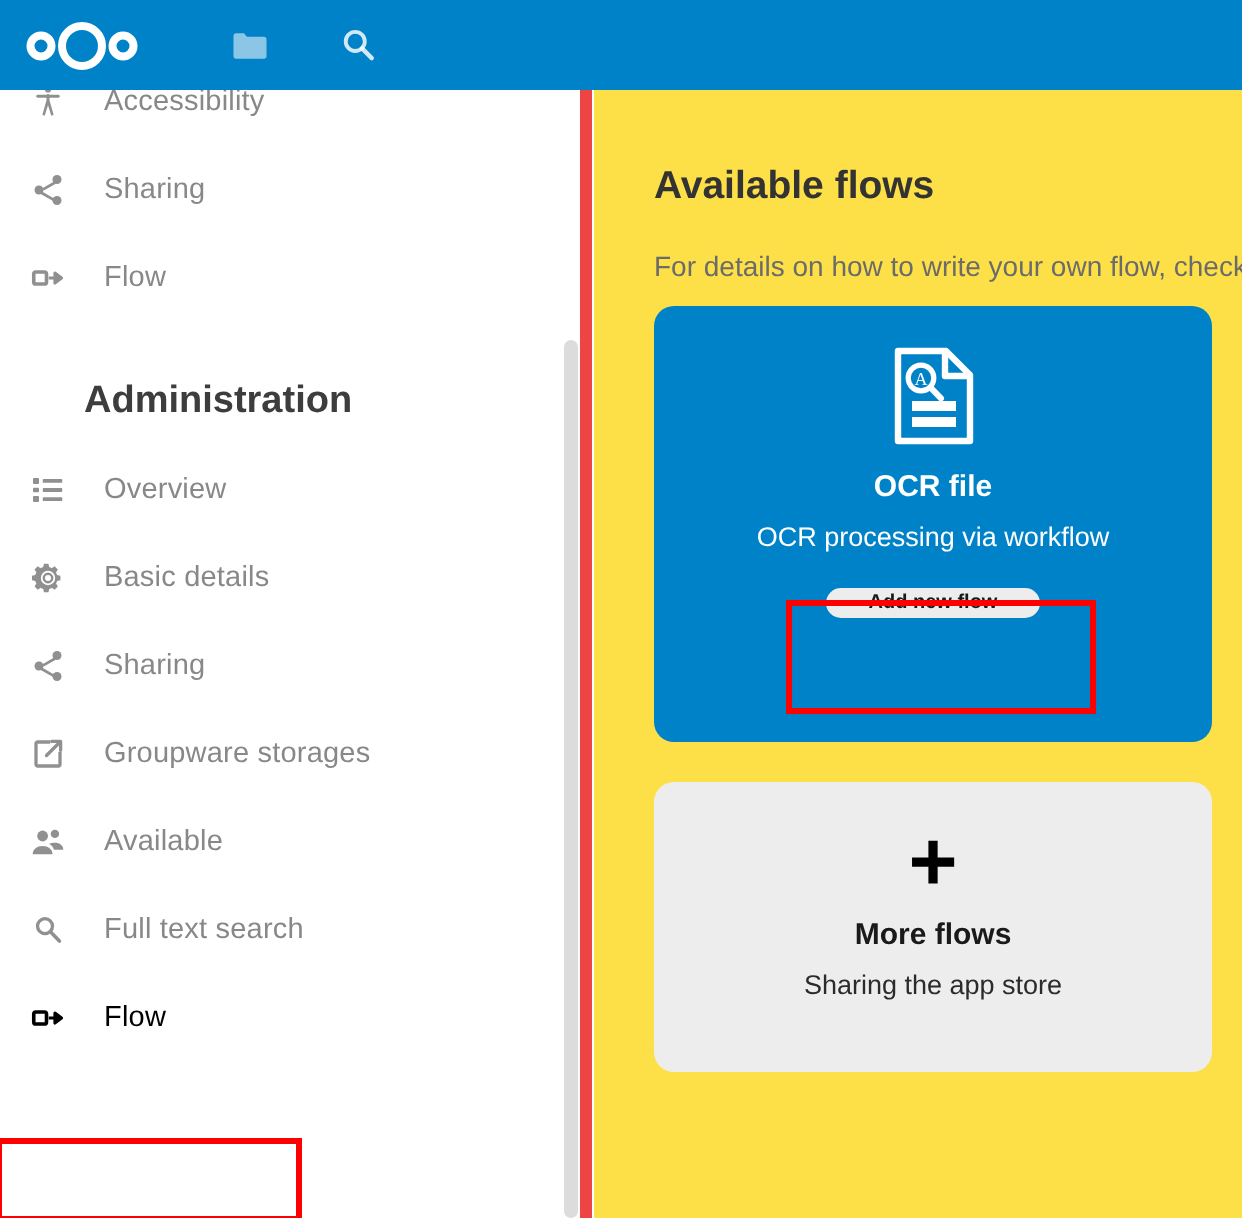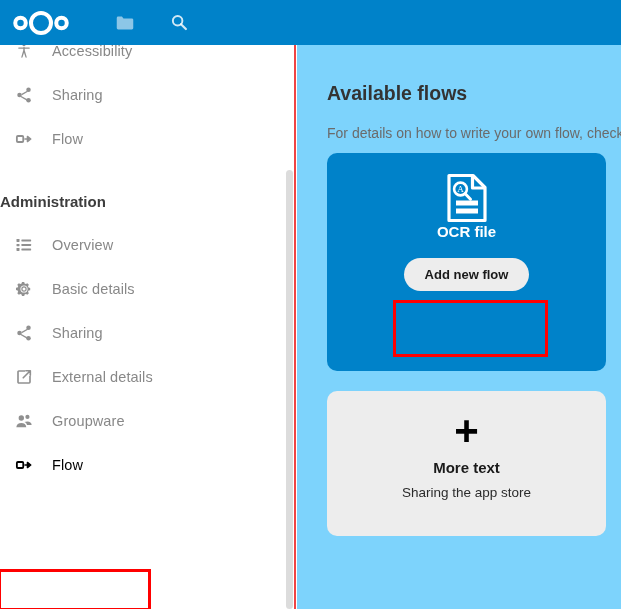--- a/index.html
+++ b/index.html
@@ -33,21 +33,21 @@
     width: 10px; height: 5px;
     background: linear-gradient(to bottom, rgba(120,140,150,.45), rgba(255,255,255,0));
     clip-path: polygon(0 0, 100% 0, 50% 100%);
   }
 
   
   #sidebar {
     position: absolute; top: 45px; left: 0;
     width: 296px; height: 564px;
     background: #ffffff;
-    border-right: 2px solid #ef4444;
+    border-right: 6px solid #ef4444;
     overflow: hidden;
     text-align: center;
   }
   #sidebar-inner { position: absolute; top: -16px; left: 0; width: 296px; }
 
   .nav-item {
     display: flex; align-items: center;
     height: 44px;
     padding-left: 10px;
     cursor: pointer;
@@ -65,21 +65,22 @@
     color: #888888;
     letter-spacing: .1px;
     white-space: nowrap;
   }
   .nav-item.active .nav-label { color: #000000; }
   .nav-item.active .nav-icon { opacity: 1; }
 
   .nav-section-title {
     height: 44px;
     display: flex; align-items: center;
-    font-size: 15px;
+    padding-left: 42px;
+    font-size: 19px;
     font-weight: bold;
     color: #3d3d3d;
     margin-top: 18px;
   }
 
   
   #flow-nav-highlight {
     position: absolute;
     left: -2px; top: 569px;
     width: 153px; height: 42px;
@@ -97,21 +98,21 @@
     position: absolute; top: 125px; left: 0;
     width: 7px; height: 439px;
     background: #dcdcdc;
     border-radius: 4px;
   }
 
   
   #main {
     position: absolute; top: 45px; left: 297px;
     width: 324px; height: 564px;
-    background: #7dd3fc;
+    background: #fde047;
     overflow: hidden;
   }
   #page-title {
     position: absolute; left: 30px; top: 37px;
     font-size: 19.5px; font-weight: bold;
     color: #333333;
     white-space: nowrap;
   }
   #page-subtitle {
     position: absolute; left: 30px; top: 80px;
@@ -131,46 +132,47 @@
     background: #0082c9;
   }
   #more-card {
     top: 346px; height: 145px;
     background: #ededed;
     cursor: pointer;
   }
 
   #ocr-icon { margin-top: 20px; width: 44px; height: 50px; display: block; }
   .card-title {
+    margin-top: 12px;
     font-size: 15px; font-weight: bold;
     color: #ffffff;
   }
   .card-desc {
     margin-top: 9px;
     font-size: 13.5px;
     color: #ffffff;
   }
   #more-card .card-title { color: #1a1a1a; margin-top: 10px; }
   #more-card .card-desc { color: #2b2b2b; }
   #plus-icon {
     margin-top: 22px;
     font-size: 42px; line-height: 36px;
     font-weight: bold; color: #000000;
     font-family: "Liberation Sans", sans-serif;
   }
 
   #add-flow-button {
     margin-top: 18px;
-    height: 33px;
+    height: 15px;
     padding: 0 21px;
     background: #ededed;
     border: none;
     border-radius: 17px;
     font-family: "Liberation Sans", sans-serif;
-    font-size: 13px; font-weight: bold;
+    font-size: 10px; font-weight: bold;
     color: #1a1a1a;
     cursor: pointer;
   }
 
   
   #add-flow-highlight {
     position: absolute;
     left: 96px; top: 255px;
     width: 155px; height: 57px;
     border: 3px solid #ff0000;
@@ -279,35 +281,44 @@
     </div>
 
 
     <div class="nav-item">
       <span class="nav-icon">
         <svg width="18" height="18" viewBox="0 0 24 24" fill="none" stroke="#4d4d4d" stroke-width="2.2">
           <path d="M13.5 4H5.2A1.2 1.2 0 0 0 4 5.2v13.6A1.2 1.2 0 0 0 5.2 20h13.6a1.2 1.2 0 0 0 1.2-1.2V10.5"></path>
           <path d="M11 13L20 4M14.5 3.6H20.4V9.5" stroke-linecap="round" stroke-linejoin="round"></path>
         </svg>
       </span>
-      <span class="nav-label">External details</span>
+      <span class="nav-label">Groupware storages</span>
     </div>
 
     <div class="nav-item">
       <span class="nav-icon">
         <svg width="18" height="18" viewBox="0 0 24 24" fill="#4d4d4d">
           <circle cx="8.4" cy="8" r="3.6"></circle>
           <path d="M1.8 20.2c0-3.5 2.95-5.6 6.6-5.6s6.6 2.1 6.6 5.6z"></path>
           <circle cx="16.6" cy="6.6" r="2.8"></circle>
           <path d="M12.6 13.4c1.1-.6 2.5-.9 4-.9 3.2 0 5.6 1.8 5.6 4.7h-6.3c-.2-1.6-1.3-2.9-3.3-3.8z"></path>
         </svg>
       </span>
-      <span class="nav-label">Groupware</span>
-    </div>
-
+      <span class="nav-label">Available</span>
+    </div>
+
+    <div class="nav-item">
+      <span class="nav-icon">
+        <svg width="18" height="18" viewBox="0 0 24 24">
+          <circle cx="10" cy="9.4" r="5" fill="none" stroke="#4d4d4d" stroke-width="2.2"></circle>
+          <line x1="13.6" y1="13.2" x2="19.6" y2="19.4" stroke="#4d4d4d" stroke-width="2.4" stroke-linecap="round"></line>
+        </svg>
+      </span>
+      <span class="nav-label">Full text search</span>
+    </div>
 
     <div class="nav-item active">
       <span class="nav-icon">
         <svg width="18" height="18" viewBox="0 0 24 24" fill="#000000">
           <rect x="2.5" y="8" width="8.5" height="8" rx="1.4" fill="none" stroke="#000000" stroke-width="2.4"></rect>
           <path d="M12.5 12h6.4M16.6 8.6L21 12l-4.4 3.4z" fill="#000000" stroke="#000000" stroke-width="2" stroke-linejoin="round"></path>
         </svg>
       </span>
       <span class="nav-label">Flow</span>
     </div>
@@ -330,24 +341,25 @@
     <svg id="ocr-icon" viewBox="0 0 44 50">
       <path d="M4 2.5h24L40 14.5v33H4z" fill="none" stroke="#ffffff" stroke-width="3.2" stroke-linejoin="round"></path>
       <path d="M27.5 2.5v12.5H40" fill="none" stroke="#ffffff" stroke-width="3.2" stroke-linejoin="round"></path>
       <circle cx="15.5" cy="16" r="6.4" fill="none" stroke="#ffffff" stroke-width="2.6"></circle>
       <text x="15.5" y="19.4" font-family="Liberation Serif, serif" font-size="9" fill="#ffffff" text-anchor="middle">A</text>
       <line x1="20.2" y1="20.7" x2="25.5" y2="26.2" stroke="#ffffff" stroke-width="3" stroke-linecap="round"></line>
       <rect x="11" y="27.5" width="22" height="5" fill="#ffffff"></rect>
       <rect x="11" y="35.5" width="22" height="5" fill="#ffffff"></rect>
     </svg>
     <div class="card-title">OCR file</div>
+    <div class="card-desc">OCR processing via workflow</div>
     <button id="add-flow-button">Add new flow</button>
   </div>
 
   <div id="add-flow-highlight"></div>
 
   <div id="more-card" class="flow-card">
     <div id="plus-icon">+</div>
-    <div class="card-title">More text</div>
+    <div class="card-title">More flows</div>
     <div class="card-desc">Sharing the app store</div>
   </div>
 
 </div>
 
 </body></html>

